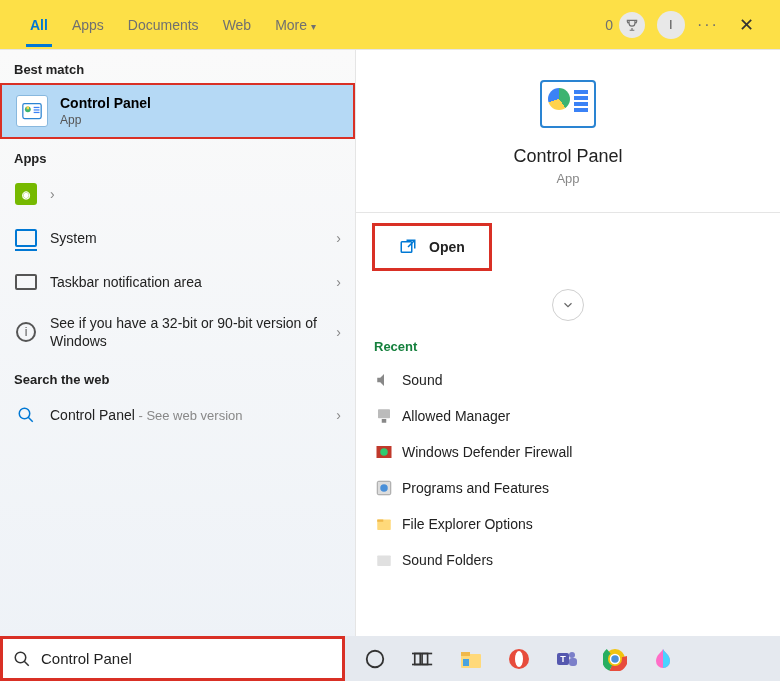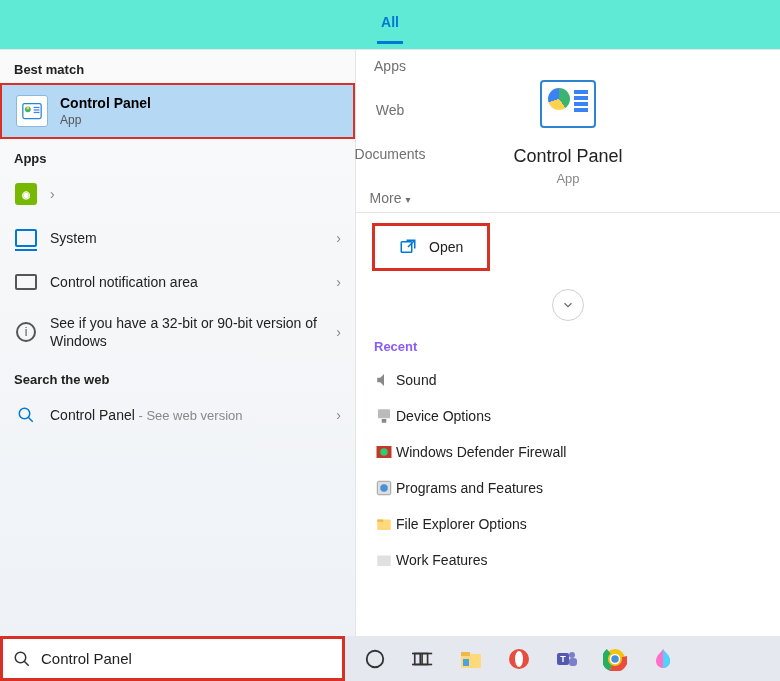--- a/index.html
+++ b/index.html
@@ -1,19 +1,19 @@
 <!DOCTYPE html>
 <html><head>
 <meta charset="utf-8">
 <style>
 * { margin: 0; padding: 0; box-sizing: border-box; font-family: "Segoe UI", -apple-system, sans-serif; }
 body { width: 780px; height: 681px; background: #f0f0f0; overflow: hidden; position: relative; }
 
 
-.tabs-bar { height: 50px; background: #5eead4; display: flex; align-items: center; padding: 0 18px; border-bottom: 1px solid #e5e5e5; flex-direction: column; }
+.tabs-bar { height: 50px; background: #fde047; display: flex; align-items: center; padding: 0 18px; border-bottom: 1px solid #e5e5e5; }
 .tab { font-size: 14px; color: #707070; padding: 14px 12px; cursor: pointer; position: relative; }
 .tab.active { color: #0078d4; font-weight: 600; }
 .tab.active::after { content: ""; position: absolute; left: 8px; right: 8px; bottom: 0; height: 3px; background: #0078d4; }
 .tab .chevron { margin-left: 4px; font-size: 10px; }
 .tabs-right { margin-left: auto; display: flex; align-items: center; gap: 12px; }
 .reward { display: flex; align-items: center; gap: 6px; color: #707070; font-size: 14px; }
 .reward-badge { width: 26px; height: 26px; border-radius: 50%; background: #e8e8e8; display: flex; align-items: center; justify-content: center; }
 .avatar { width: 28px; height: 28px; border-radius: 50%; background: #e8e8e8; display: flex; align-items: center; justify-content: center; color: #555; font-size: 13px; }
 .more-dots { color: #707070; font-size: 16px; letter-spacing: 2px; cursor: pointer; }
 .close { font-size: 18px; color: #333; cursor: pointer; padding: 4px 8px; }
@@ -40,30 +40,30 @@
 
 .preview-header { display: flex; flex-direction: column; align-items: center; padding: 30px 0 26px; }
 .preview-icon { width: 56px; height: 48px; background: #fff; border: 2px solid #2a84d2; border-radius: 4px; display: flex; align-items: center; justify-content: center; margin-bottom: 18px; position: relative; }
 .preview-icon::before { content: ""; position: absolute; left: 6px; top: 6px; width: 22px; height: 22px; border-radius: 50%; background: conic-gradient(#3cb371 0 40%, #ffd24d 40% 70%, #3b82f6 70% 100%); }
 .preview-icon::after { content: ""; position: absolute; right: 6px; top: 8px; width: 14px; height: 4px; background: #3b82f6; box-shadow: 0 6px 0 #3b82f6, 0 12px 0 #3b82f6, 0 18px 0 #3b82f6; }
 .preview-title { font-size: 18px; color: #222; font-weight: 400; }
 .preview-sub { font-size: 13px; color: #888; margin-top: 4px; }
 
 .preview-divider { height: 1px; background: #e5e5e5; margin: 0 0; }
 
-.actions { padding: 10px 10px; }
+.actions { padding: 10px 10px; font-weight: bold; }
 .open-action { display: inline-flex; align-items: center; gap: 12px; padding: 12px 24px; border: 3px solid #d93025; cursor: pointer; margin-left: 6px; }
 .open-icon { color: #0078d4; display: flex; }
 .open-label { font-size: 14px; color: #222; }
 
 .expand { width: 32px; height: 32px; border-radius: 50%; border: 1px solid #d0d0d0; display: flex; align-items: center; justify-content: center; margin: 8px auto 4px; cursor: pointer; color: #666; }
 
 .recent { padding: 6px 18px; }
-.recent-label { font-size: 13px; font-weight: 600; color: #8b5cf6; padding: 8px 0; }
-.recent-item { display: flex; align-items: center; padding: 8px 0; font-size: 14px; color: #222; cursor: pointer; gap: 2px; }
+.recent-label { font-size: 13px; font-weight: 600; color: #15803d; padding: 8px 0; }
+.recent-item { display: flex; align-items: center; padding: 8px 0; font-size: 14px; color: #222; cursor: pointer; gap: 8px; }
 .recent-icon { width: 20px; height: 20px; display: flex; align-items: center; justify-content: center; flex-shrink: 0; }
 
 
 .search-box { position: absolute; bottom: 0; left: 0; width: 345px; height: 45px; background: #fff; border: 3px solid #d93025; display: flex; align-items: center; padding: 0 10px; gap: 10px; }
 .search-box input { border: none; outline: none; font-size: 15px; flex: 1; color: #222; background: transparent; }
 .search-icon { color: #333; display: flex; }
 
 .taskbar { position: absolute; bottom: 0; left: 345px; right: 0; height: 45px; background: #e5e9ef; display: flex; align-items: center; gap: 20px; padding: 0 16px; }
 .tb-icon { width: 28px; height: 28px; display: flex; align-items: center; justify-content: center; cursor: pointer; }
 
@@ -74,22 +74,22 @@
 .notify-icon { width: 22px; height: 16px; border: 2px solid #555; border-radius: 2px; }
 .info-icon { width: 20px; height: 20px; border: 2px solid #555; border-radius: 50%; display:flex; align-items:center; justify-content:center; font-size:12px; color:#555; }
 .search-glyph svg { width: 18px; height: 18px; }
 </style>
 </head>
 <body>
 
 <div class="tabs-bar">
   <div class="tab active">All</div>
   <div class="tab">Apps</div>
+  <div class="tab">Documents</div>
   <div class="tab">Web</div>
-  <div class="tab">Documents</div>
   <div class="tab"><span>More</span><span class="chevron">▾</span></div>
   <div class="tabs-right">
     <div class="reward">
       <span>0</span>
       <span class="reward-badge">
         <svg width="14" height="14" viewBox="0 0 24 24" fill="none" stroke="#707070" stroke-width="2">
             <path d="M8 21h8M12 17v4M7 4h10v5a5 5 0 01-10 0V4zM7 4H4v2a3 3 0 003 3M17 4h3v2a3 3 0 01-3 3"></path>
           </svg>
       </span>
     </div>
@@ -132,21 +132,21 @@
       <div class="ri-icon">
           <div class="system-icon"></div>
         </div>
       <div class="ri-text">System</div>
       <div class="ri-chevron">›</div>
     </div>
     <div class="result-item">
       <div class="ri-icon">
           <div class="notify-icon"></div>
         </div>
-      <div class="ri-text">Control notification area</div>
+      <div class="ri-text">Taskbar notification area</div>
       <div class="ri-chevron">›</div>
     </div>
     <div class="result-item">
       <div class="ri-icon">
           <div class="info-icon">i</div>
         </div>
       <div class="ri-text">See if you have a 32-bit or 90-bit version of Windows</div>
       <div class="ri-chevron">›</div>
     </div>
 
@@ -196,21 +196,21 @@
           </span>
         <span>Sound</span>
       </div>
       <div class="recent-item">
         <span class="recent-icon">
             <svg width="18" height="18" viewBox="0 0 24 24" fill="#555">
               <rect x="4" y="3" width="16" height="12" rx="1" fill="#bbb"></rect>
               <rect x="9" y="16" width="6" height="5" fill="#888"></rect>
             </svg>
           </span>
-        <span>Device Options</span>
+        <span>Allowed Manager</span>
       </div>
       <div class="recent-item">
         <span class="recent-icon">
             <svg width="18" height="18" viewBox="0 0 24 24">
               <rect x="2" y="4" width="20" height="16" fill="#c0392b"></rect>
               <circle cx="12" cy="12" r="5" fill="#2ecc71"></circle>
             </svg>
           </span>
         <span>Windows Defender Firewall</span>
       </div>
@@ -231,21 +231,21 @@
             </svg>
           </span>
         <span>File Explorer Options</span>
       </div>
       <div class="recent-item">
         <span class="recent-icon">
             <svg width="18" height="18" viewBox="0 0 24 24">
               <rect x="3" y="6" width="18" height="14" rx="1" fill="#e0e0e0"></rect>
             </svg>
           </span>
-        <span>Work Features</span>
+        <span>Sound Folders</span>
       </div>
     </div>
   </div>
 </div>
 
 <div class="search-box">
   <span class="search-icon">
     <svg width="18" height="18" viewBox="0 0 24 24" fill="none" stroke="#333" stroke-width="2">
         <circle cx="10" cy="10" r="7"></circle>
         <line x1="21" y1="21" x2="15" y2="15"></line>

